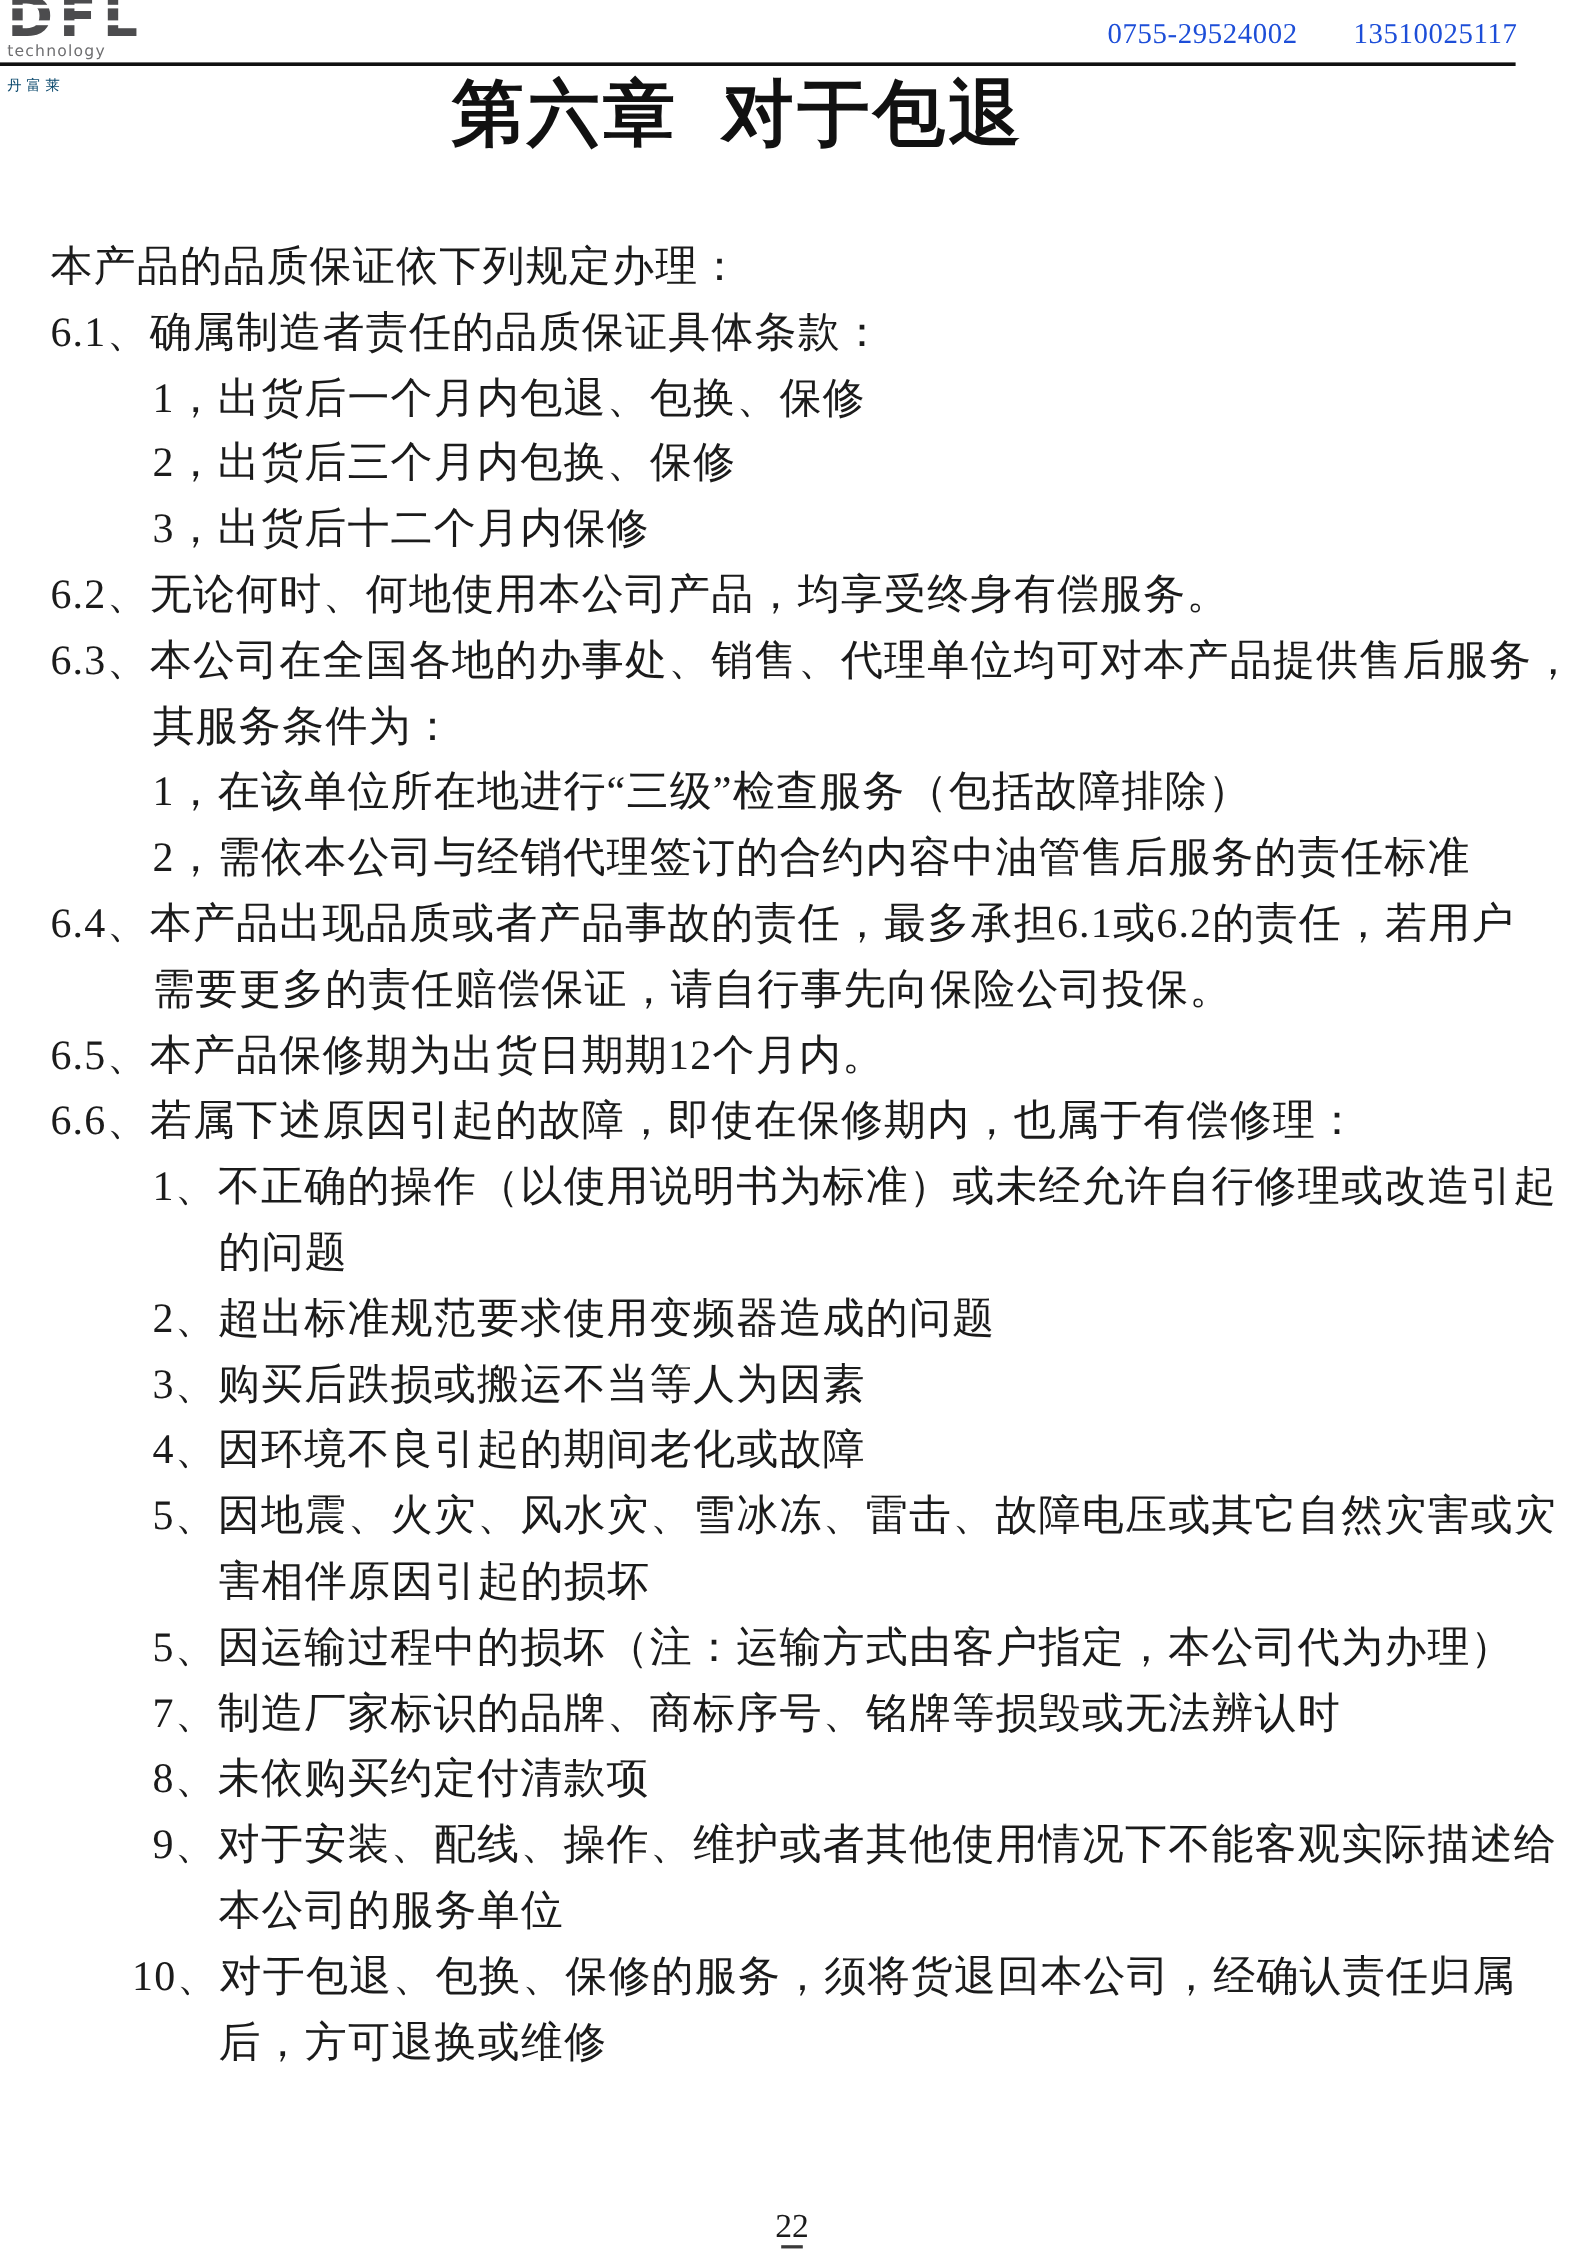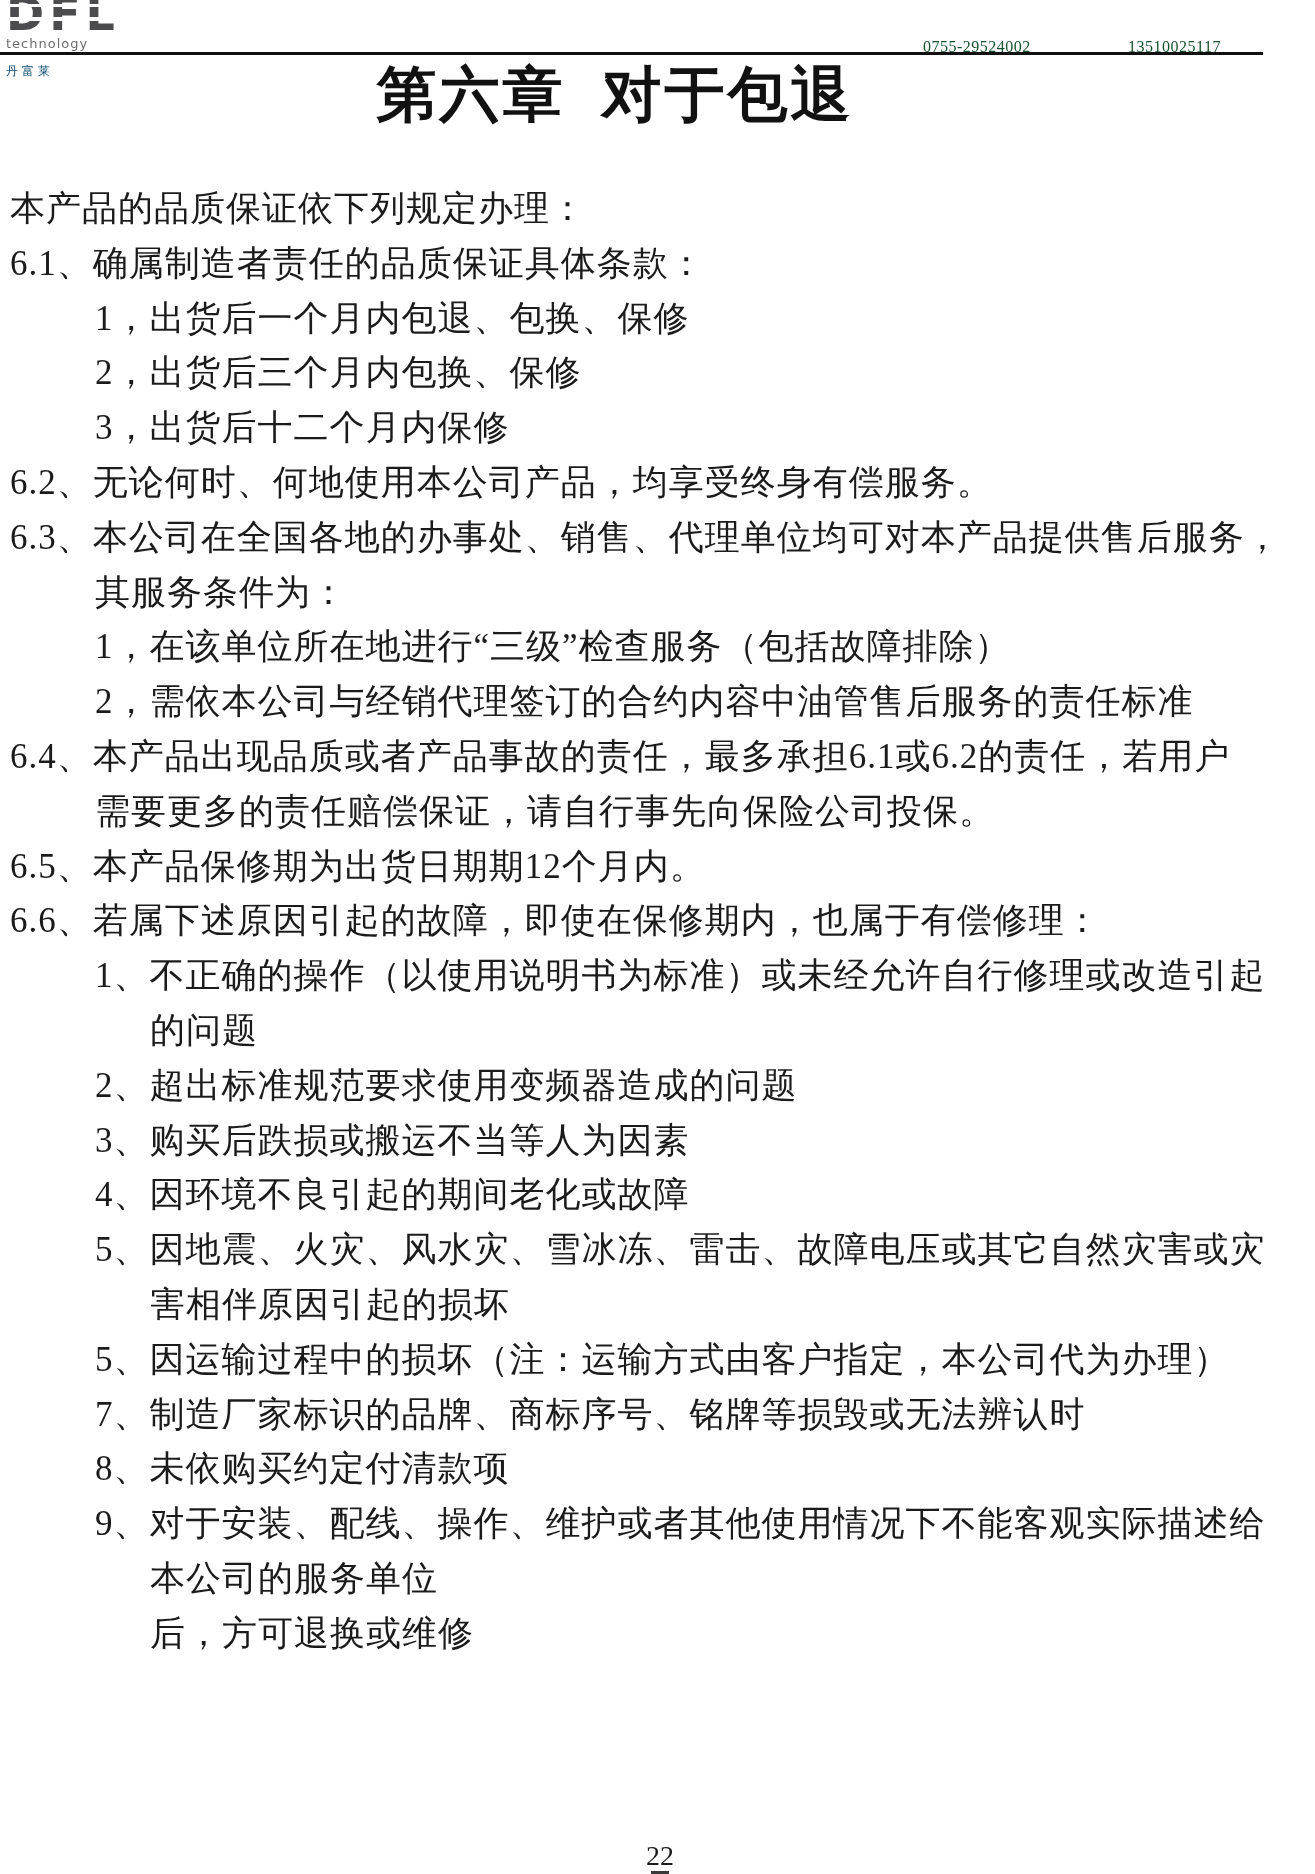--- a/index.html
+++ b/index.html
@@ -35,22 +35,22 @@
     position: absolute; left: 6px; top: 36px;
     display: flex; align-items: baseline; gap: 12px;
     font-family: "DejaVu Sans", sans-serif;
     color: #6e6e70;
     flex-direction: column;
   }
   .logo-tagline { font-size: 13px; letter-spacing: 1px; }
   .logo-cn { font-size: 12px; letter-spacing: 4px; color: #0c4a6e; }
 
   .phone {
-    position: absolute; top: 38px;
-    font-size: 16px; letter-spacing: 0.5px; color: #14532d;
+    position: absolute; top: 16px;
+    font-size: 24px; letter-spacing: 0.5px; color: #1d4ed8;
     white-space: nowrap;
   }
   .phone-1 { left: 923px; }
   .phone-2 { left: 1128px; }
 
   .rule {
     position: absolute; top: 52px; left: 0;
     width: 1263px; height: 3px; background: #101010;
   }
 
@@ -58,21 +58,21 @@
   .title {
     position: absolute; top: 55px; left: 0; width: 1230px;
     text-align: center;
     font-size: 60px; font-weight: 700;
     letter-spacing: 3px;
     white-space: pre;
     color: #111111;
   }
 
   
-  .body-text { position: absolute; top: 182px; left: 0; width: 1073px; }
+  .body-text { position: absolute; top: 195px; left: 0; width: 1073px; padding-left: 32px; }
   .line {
     height: 54.8px; line-height: 54.8px;
     font-size: 35px; letter-spacing: 1px;
     white-space: pre; color: #1b1b1b;
   }
   .ind-section { padding-left: 10px; }
   .ind-item    { padding-left: 95px; }
   .ind-item2   { padding-left: 78px; }
   .ind-cont    { padding-left: 150px; }
 
@@ -128,19 +128,20 @@
       <div class="line ind-item">2、超出标准规范要求使用变频器造成的问题</div>
       <div class="line ind-item">3、购买后跌损或搬运不当等人为因素</div>
       <div class="line ind-item">4、因环境不良引起的期间老化或故障</div>
       <div class="line ind-item">5、因地震、火灾、风水灾、雪冰冻、雷击、故障电压或其它自然灾害或灾</div>
       <div class="line ind-cont">害相伴原因引起的损坏</div>
       <div class="line ind-item">5、因运输过程中的损坏（注：运输方式由客户指定，本公司代为办理）</div>
       <div class="line ind-item">7、制造厂家标识的品牌、商标序号、铭牌等损毁或无法辨认时</div>
       <div class="line ind-item">8、未依购买约定付清款项</div>
       <div class="line ind-item">9、对于安装、配线、操作、维护或者其他使用情况下不能客观实际描述给</div>
       <div class="line ind-cont">本公司的服务单位</div>
+      <div class="line ind-item2">10、对于包退、包换、保修的服务，须将货退回本公司，经确认责任归属</div>
       <div class="line ind-cont">后，方可退换或维修</div>
     </div>
 
   <div class="page-number">22</div>
   <div class="scan-artifact"></div>
 
 </div>
 
 </body></html>

